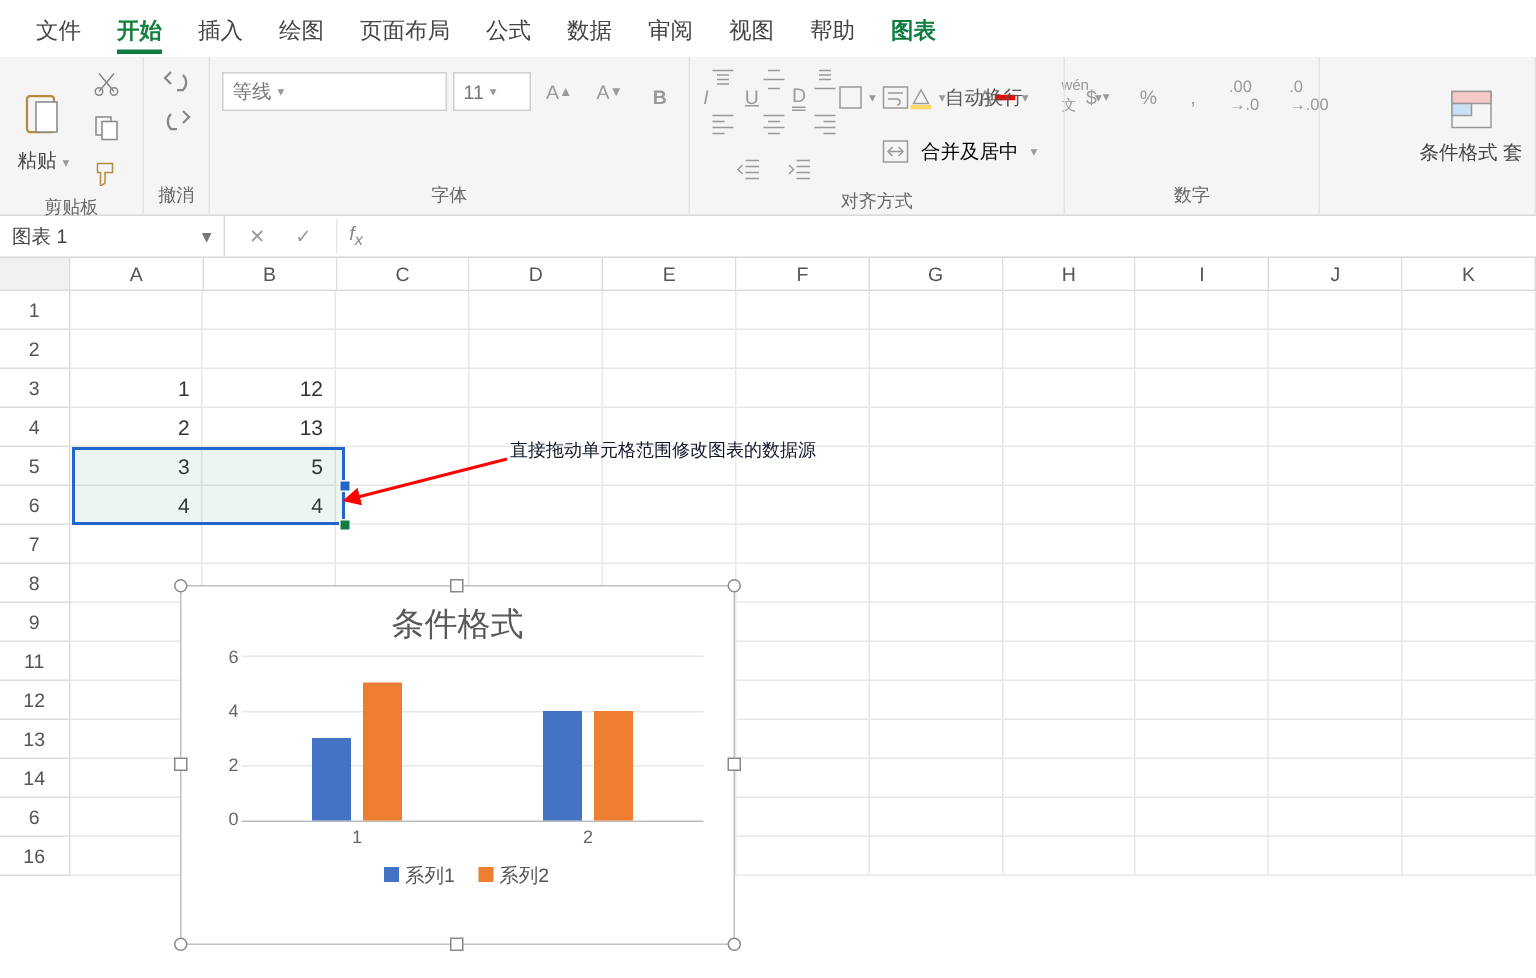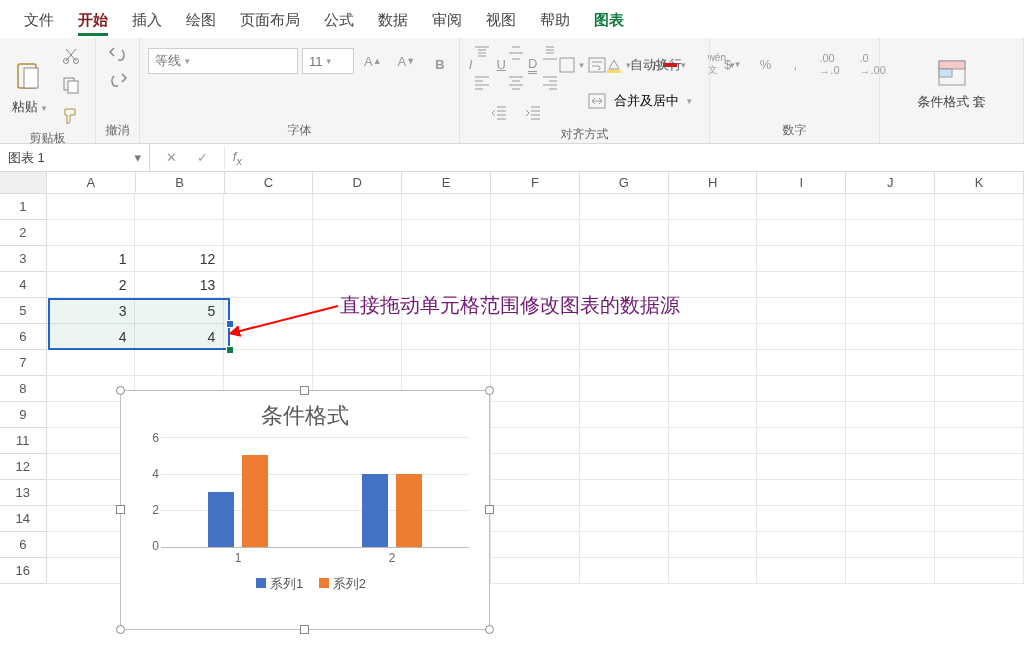--- a/index.html
+++ b/index.html
@@ -2,21 +2,21 @@
 <html><head>
 <meta charset="utf-8">
 <style>
   * { box-sizing: border-box; }
   html, body { margin:0; padding:0; font-family: "Microsoft YaHei", Arial, sans-serif; background:#fff; }
   body { width:1024px; height:652px; overflow:hidden; position:relative; font-size:13px; color:#444;}
   
   
   .tabs { display:flex; align-items:flex-end; height:38px; padding-left:12px; background:#fff; }
   .tab { padding:8px 12px 8px; font-size:15px; color:#444; cursor:pointer; position:relative;}
-  .tab.active-green { color:#7f1d1d; font-weight:600;font-family:Liberation Serif, serif;}
+  .tab.active-green { color:#15803d; font-weight:600;font-family:Liberation Serif, serif;}
   .tab.active-green::after { content:""; position:absolute; left:12px; right:12px; bottom:2px; height:3px; background:#107c41;}
   .tab.active-tool { background:#fff; color:#107c41; font-weight:600;}
   
   
   .ribbon { display:flex; height:106px; background:#f5f5f5; border-bottom:1px solid #d8d8d8; }
   .group { border-right:1px solid #e3e3e3; padding:4px 8px 0 8px; display:flex; flex-direction:column; justify-content:space-between;}
   .group-body { flex:1; display:flex; align-items:center;}
   .group-label { text-align:center; font-size:12px; color:#666; padding:2px 0 4px;}
   .ibtn { color:#9a9a9a; padding:4px 6px; display:inline-flex; align-items:center; justify-content:center; cursor:pointer; min-width:20px;}
   .ibtn svg { display:block; }
@@ -42,21 +42,21 @@
   .r { display:flex; height:26px; }
   .rowhdr { width:48px; border-right:1px solid #dcdcdc; border-bottom:1px solid #dcdcdc; text-align:center; line-height:26px; color:#555; background:#fff;}
   .cell { width:91px; border-right:1px solid #e8e8e8; border-bottom:1px solid #e8e8e8; text-align:right; padding:0 8px; line-height:26px; font-size:14px; color:#333; position:relative;}
   
   
   .selbox { position:absolute; border:2px solid #107c41; background:rgba(16,124,65,0.08); pointer-events:none;}
   .dragbox { position:absolute; border:2px solid #2266cc; pointer-events:none;}
   .handle { position:absolute; width:8px; height:8px; background:#2266cc; border:1px solid #fff;}
   
   
-  .annot { position:absolute; color:#701a75; font-size:20px; }
+  .annot { position:absolute; color:#0f172a; font-size:12px; }
   .arrow-svg { position:absolute; }
   
   
   .chart-obj { position:absolute; background:#fff; border:1px solid #bfbfbf; }
   .chart-title { text-align:center; color:#595959; font-size:22px; padding:10px 0 6px;}
   .chart-handles div { position:absolute; width:9px; height:9px; background:#fff; border:1px solid #888;}
   .chart-handles .r { border-radius:50%;}
   
   .plot { position:relative; margin:0 20px 0 40px; height:110px;}
   .axis-y { position:absolute; left:-26px; top:-6px; bottom:-6px; width:24px; display:flex; flex-direction:column; justify-content:space-between; align-items:flex-end; color:#666; font-size:12px;}
@@ -268,21 +268,21 @@
           </span>
         <span class="ibtn">
             <span style="font-size:11px">.0<br>→.00</span>
           </span>
       </div>
     </div>
     <div class="group-label">数字</div>
   </div>
 
   <div class="group" style="flex:1">
-    <div class="group-body" style="justify-content:center">
+    <div class="group-body" style="justify-content:flex-end">
       <div class="vstack">
         <span class="ibtn">
             <svg width="30" height="28">
               <rect x="2" y="2" width="26" height="24" fill="none" stroke="#999"></rect>
               <rect x="2" y="2" width="26" height="8" fill="#f6c9c9" stroke="#999"></rect>
               <rect x="2" y="10" width="13" height="8" fill="#c9e1f6" stroke="#999"></rect>
             </svg>
           </span>
         <span class="lbl">条件格式 套</span>
       </div>

